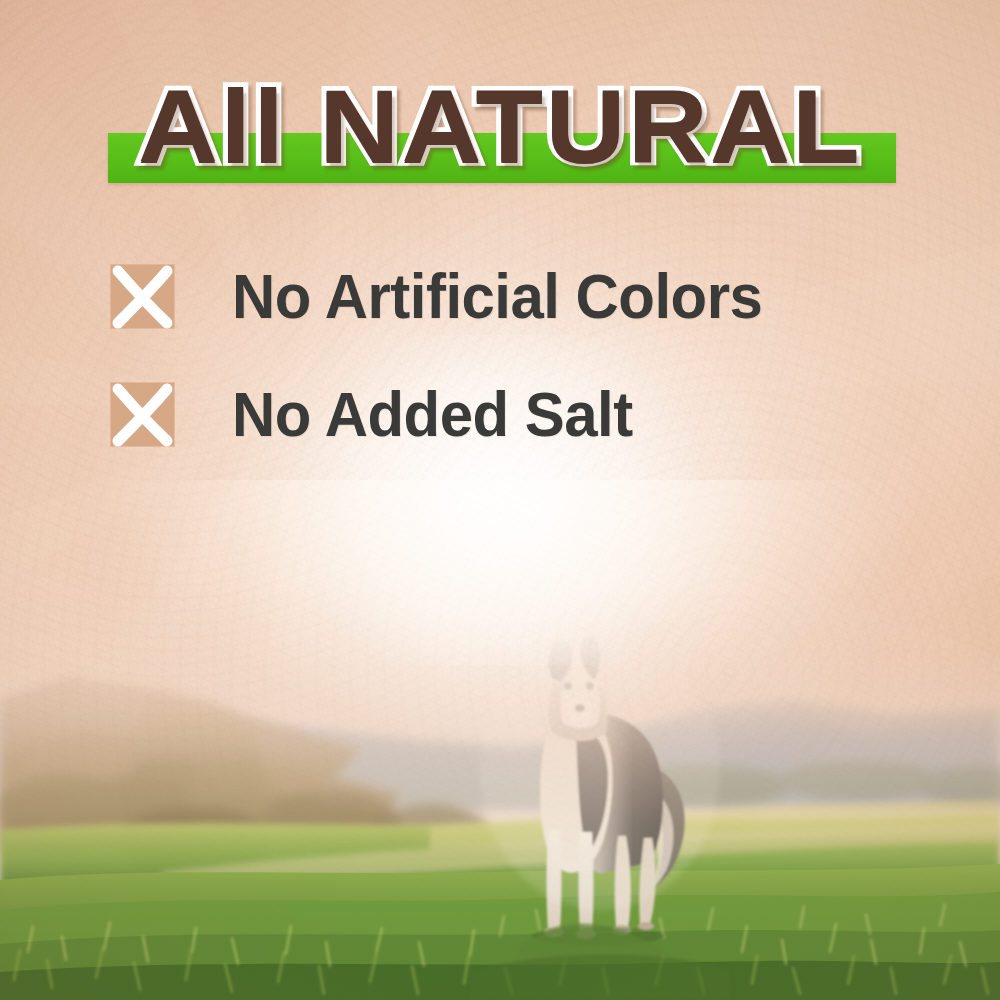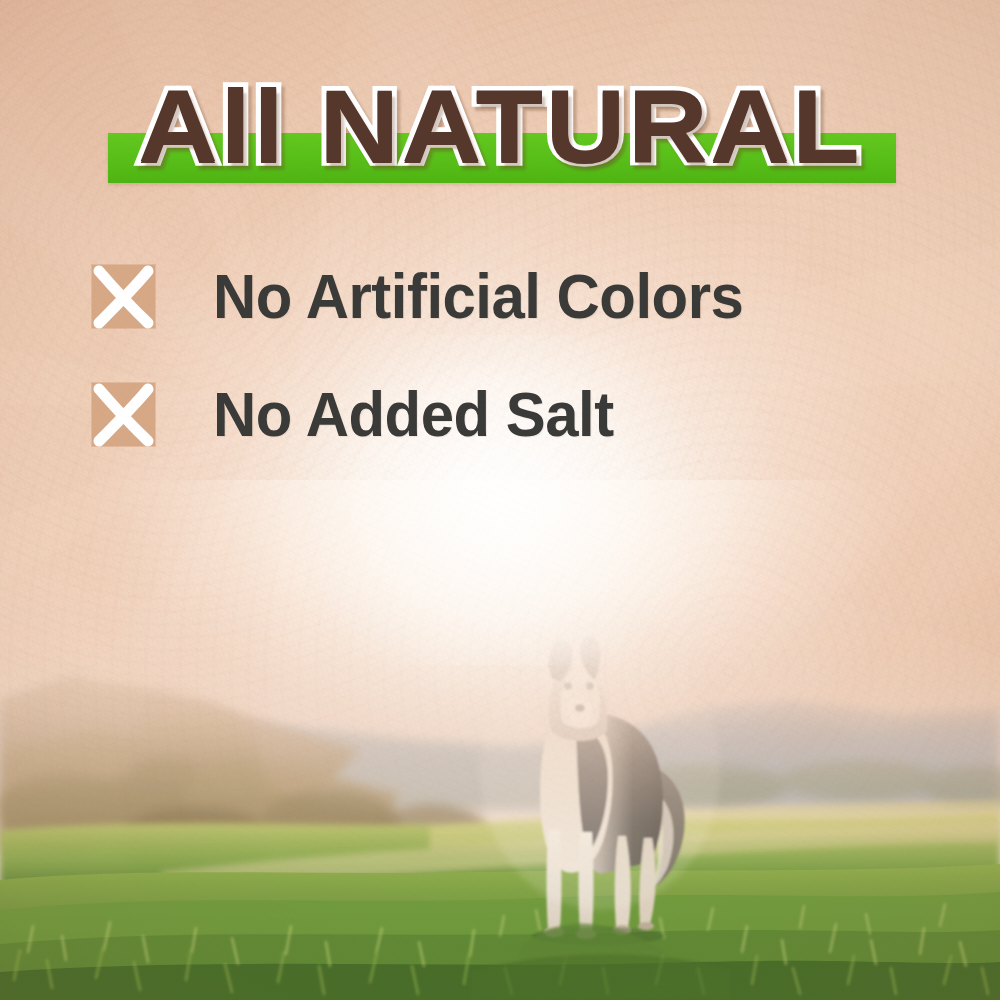--- a/index.html
+++ b/index.html
@@ -85,21 +85,21 @@
   }
   .headline .ink{
     position:absolute; left:0; right:0; top:0;
     color:#56372c;
     -webkit-text-stroke:0;
     letter-spacing:2px;
   }
 
   
   .claims{
-    position:absolute; left:92px; top:265px; width:820px;
+    position:absolute; left:111px; top:265px; width:820px;
   }
   .claim-row{
     position:relative;
     height:63px;
     margin-bottom:55px;
     display:flex; align-items:center;
   }
   .claim-row:last-child{ margin-bottom:0;margin-top:17px; }
 
   .xbox{

